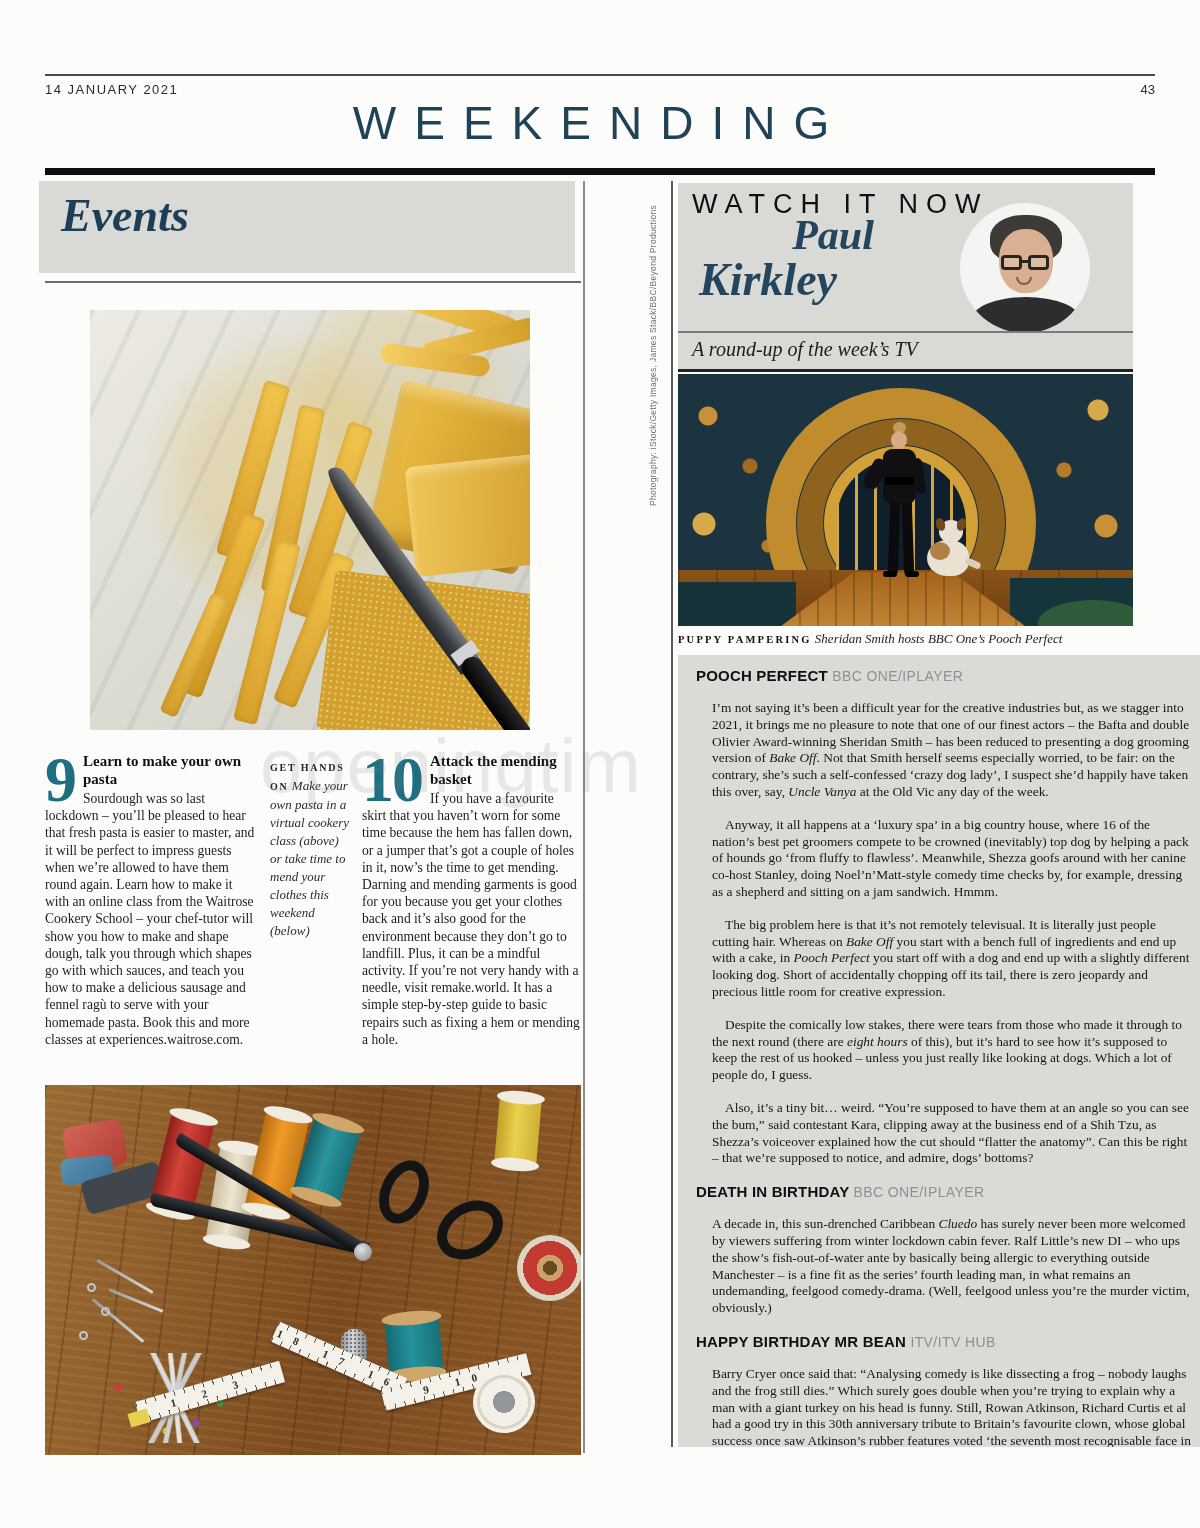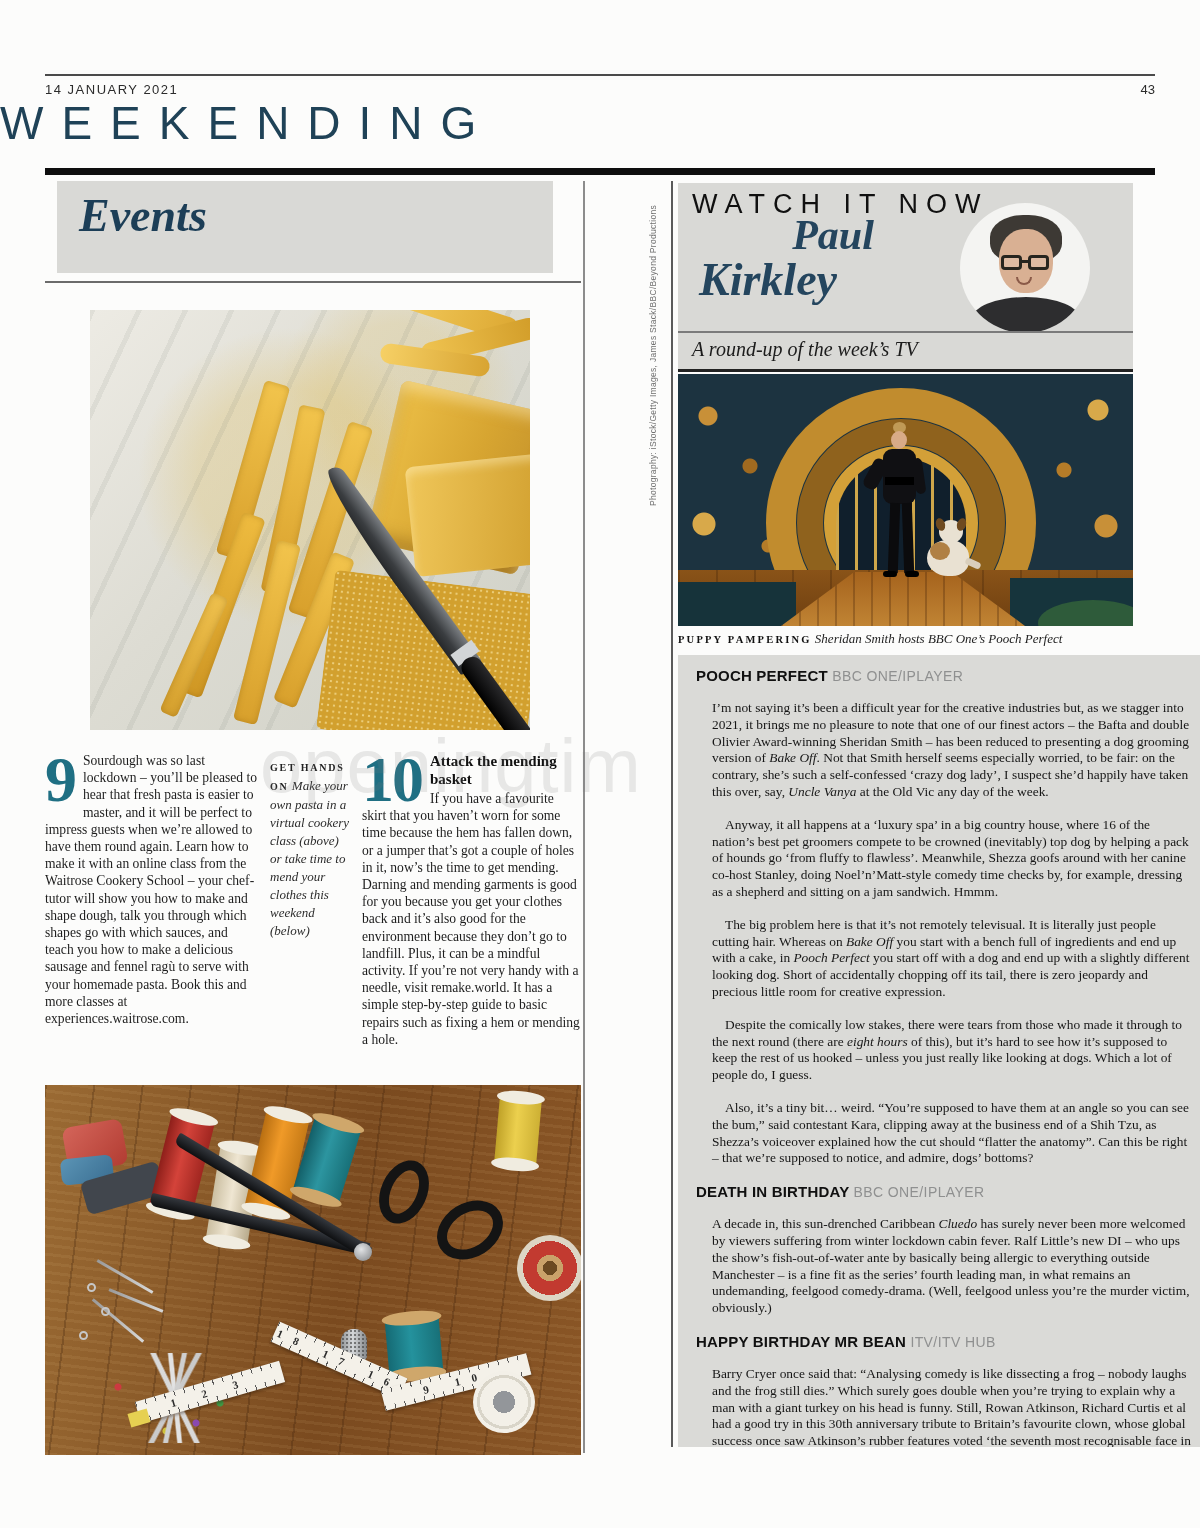--- a/index.html
+++ b/index.html
@@ -7,26 +7,26 @@
         font-family:"Liberation Serif",serif;color:#1a1a1a;}
   .abs{position:absolute;}
   span,div,section,h1,h2,h3,h4,p{box-sizing:border-box;}
 
   
   .top-rule{left:45px;top:74px;width:1110px;height:2px;background:#4a4a4a;}
   .date{left:45px;top:82px;font-family:"Liberation Sans",sans-serif;font-size:13px;
         letter-spacing:1.5px;color:#2b2b2b;}
   .pagenum{left:1095px;top:82px;width:60px;text-align:right;font-family:"Liberation Sans",sans-serif;
         font-size:13px;color:#2b2b2b;}
-  .masthead{left:0;top:96px;width:1200px;font-family:"Liberation Sans",sans-serif;
+  .masthead{left:0;top:96px;width:1200px;text-align:center;font-family:"Liberation Sans",sans-serif;
         font-size:46px;font-weight:500;letter-spacing:18px;color:#1f4257;}
   .thick-rule{left:45px;top:168px;width:1110px;height:7px;background:#0e0e0e;}
 
   
-  .events-box{left:57px;top:181px;width:496px;height:92px;background:#d9d9d6;}
+  .events-box{left:39px;top:181px;width:536px;height:92px;background:#d9d9d6;}
   .events-title{position:absolute;left:22px;top:8px;font-style:italic;font-weight:600;
         font-size:46px;color:#1c3e57;}
   .events-rule{left:45px;top:281px;width:536px;height:2px;background:#6b6b6b;}
 
   .item{font-size:13.6px;line-height:17.2px;color:#1d1d1d;}
   .item h3{margin:0 0 2px 0;font-size:15px;line-height:18px;font-weight:700;color:#111;}
   .item p{margin:0;}
   .dropnum{float:left;font-weight:700;color:#1f6f83;font-size:64px;line-height:52px;
         margin:2px 8px 0 0;letter-spacing:-2px;}
   .item9{left:45px;top:752px;width:213px;}
@@ -270,20 +270,21 @@
     <span class="sheetR"></span>
     <span class="sheetR2"></span>
     <span class="sheetB"></span>
     <span class="blade"></span>
     <span class="bolster"></span>
     <span class="handle"></span>
   </div>
 
   <div class="abs item item9">
     <span class="dropnum">9</span>
+    <h3>Learn to make your own pasta</h3>
     <p>Sourdough was so last lockdown – you’ll be pleased to hear that fresh pasta is easier to master, and it will be perfect to impress guests when we’re allowed to have them round again. Learn how to make it with an online class from the Waitrose Cookery School – your chef-tutor will show you how to make and shape dough, talk you through which shapes go with which sauces, and teach you how to make a delicious sausage and fennel ragù to serve with your homemade pasta. Book this and more classes at experiences.waitrose.com.</p>
   </div>
 
   <div class="abs hands-on">
     <span class="lbl">GET HANDS ON</span><span class="txt"> Make your own pasta in a virtual cookery class (above) or take time to mend your clothes this weekend (below)</span>
   </div>
 
   <div class="abs item item10">
     <span class="dropnum">10</span>
     <h3>Attack the mending basket</h3>

